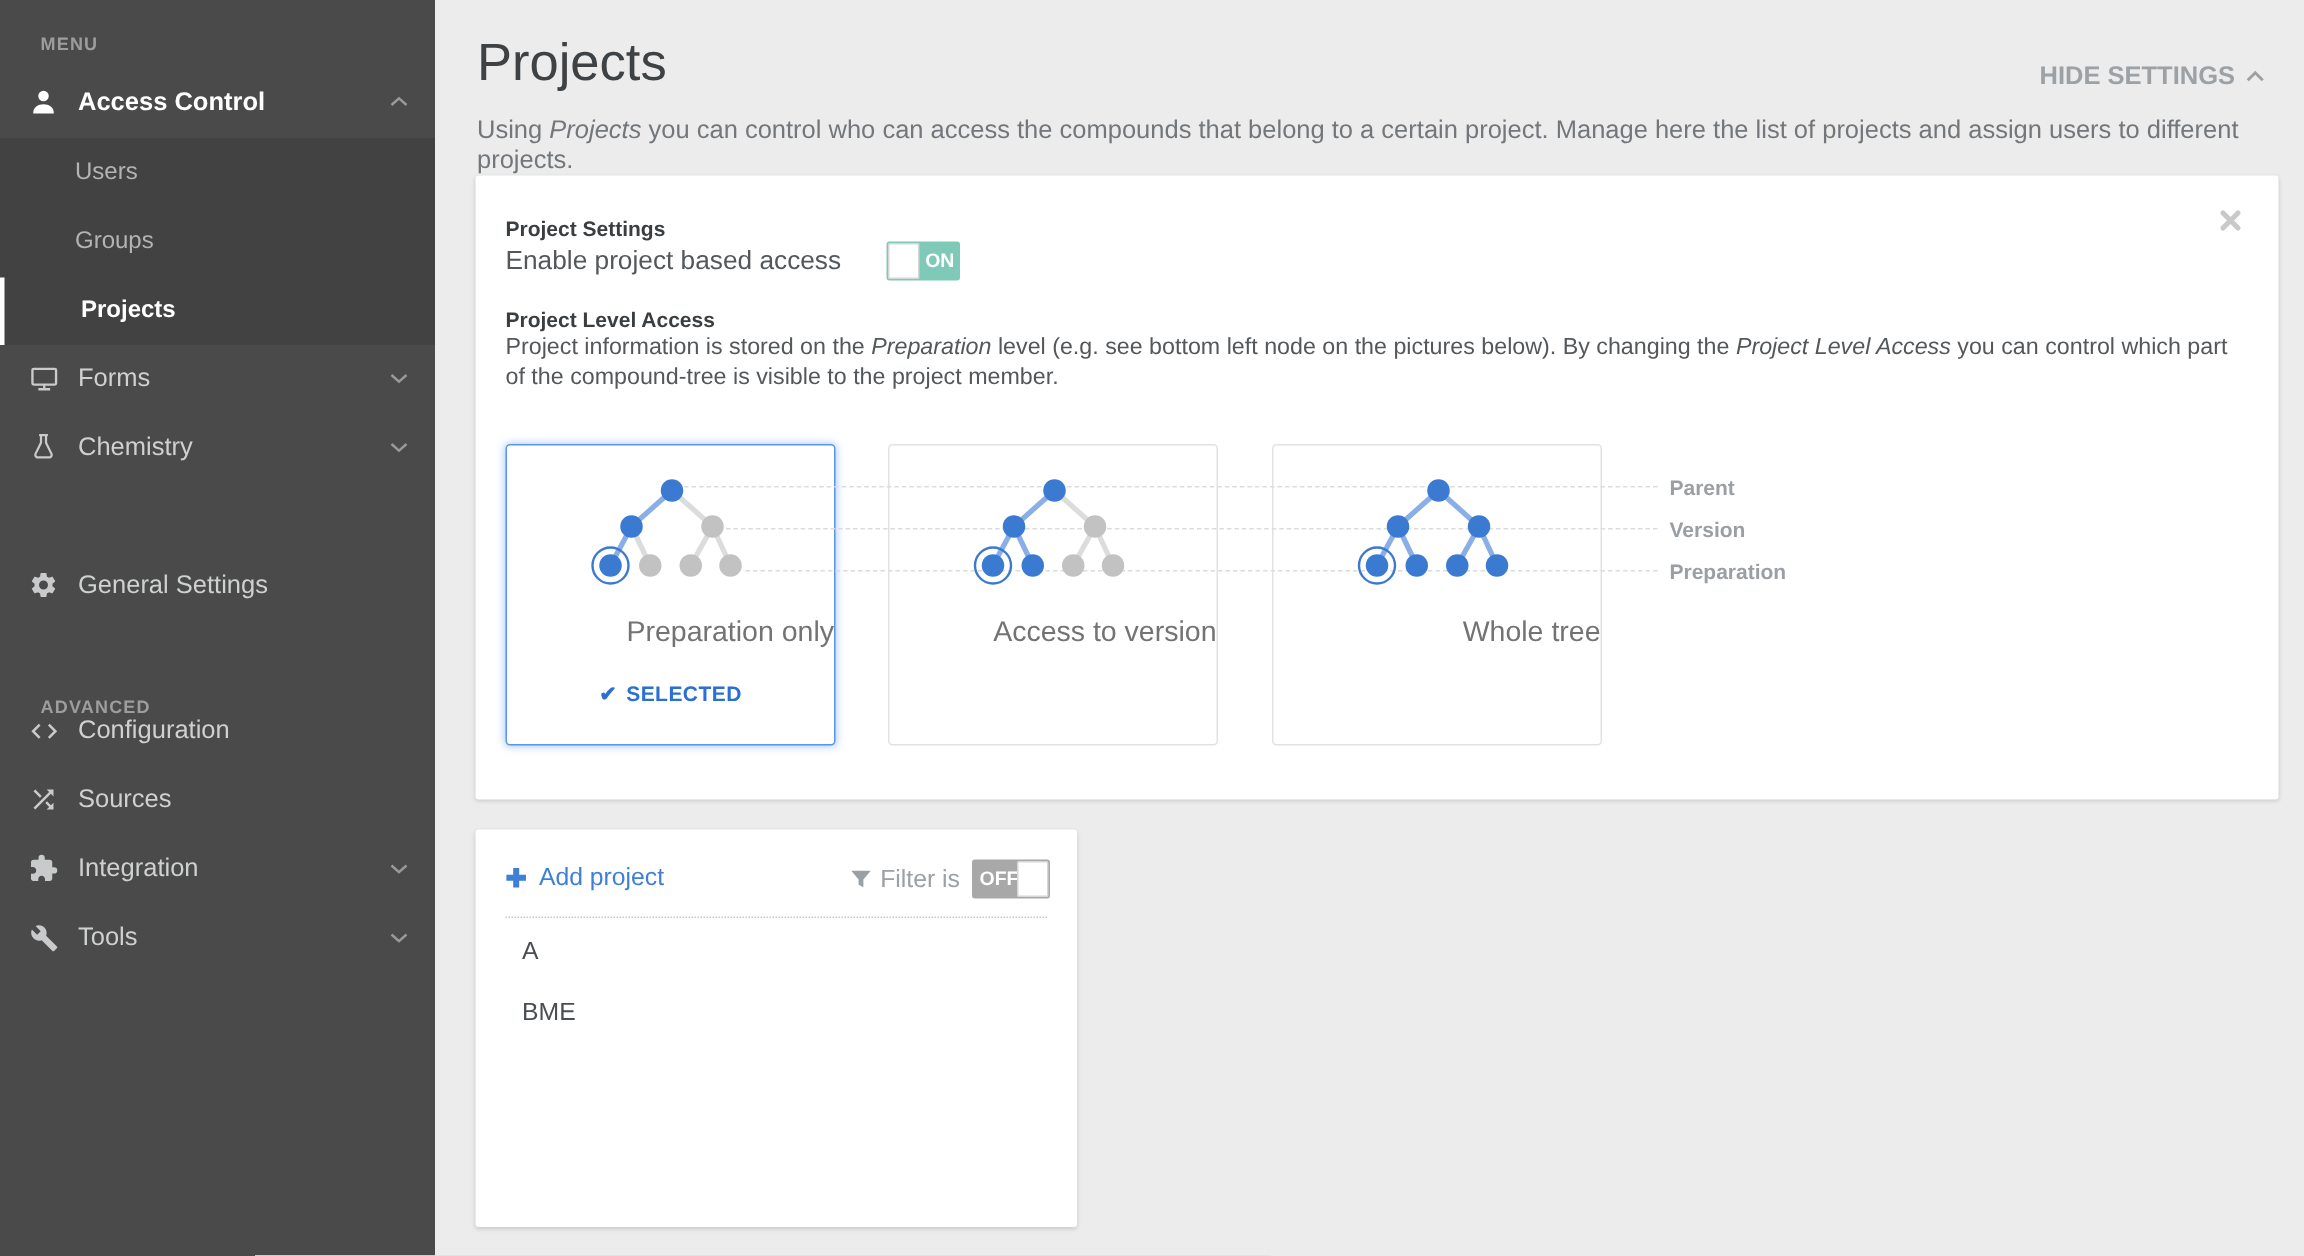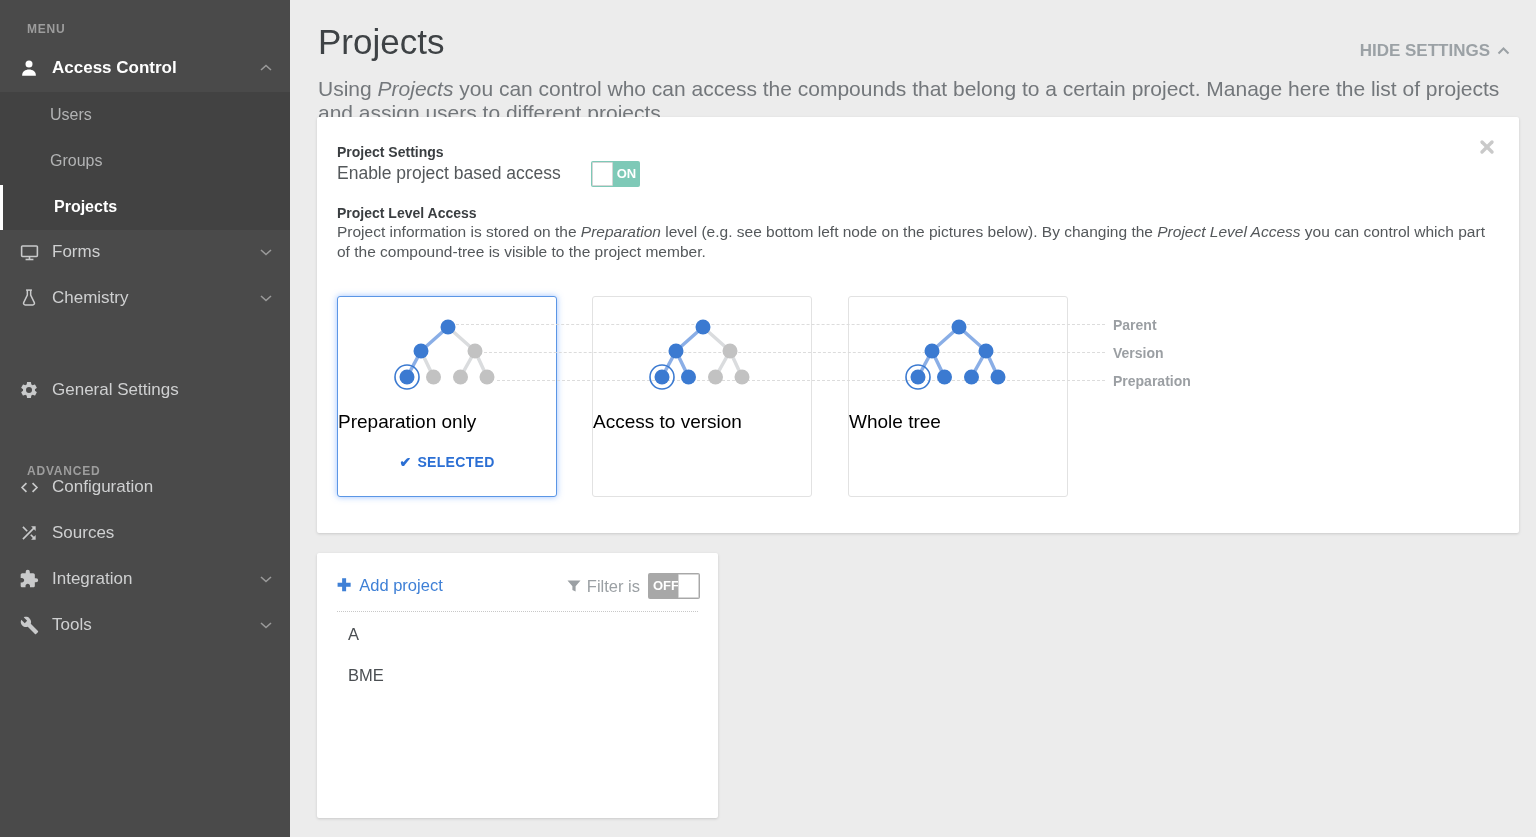--- a/index.html
+++ b/index.html
@@ -18,21 +18,21 @@
   .sub-row { position:absolute; left:0; right:0; height:46px; display:flex; align-items:center; cursor:pointer; }
   .sub-row .lbl { position:absolute; left:50px; font-size:16px; color:#b2b3b4; }
   .sub-row.active .lbl { left:54px; color:#ffffff; font-weight:bold; }
   .active-bar { position:absolute; left:0; top:185px; width:3px; height:45px; background:#ffffff; }
   .row-accesscontrol .lbl { font-weight:bold; color:#ffffff; }
   .row-accesscontrol .ic { color:#ffffff; }
 
   
   .main { position:absolute; left:290px; top:0; right:0; bottom:0; background:#ececec; }
   .page-title { position:absolute; left:28px; top:22px; font-size:35px; color:#3e4245; }
-  .subtitle { position:absolute; left:28px; top:77px; font-size:21px; color:#73777b; }
+  .subtitle { position:absolute; left:28px; top:77px; font-size:17px; color:#73777b; }
   .hide-settings { position:absolute; right:26px; top:41px; font-size:17px; font-weight:bold; color:#9ba1a5; display:flex; align-items:center; gap:7px; cursor:pointer; }
 
   .panel { position:absolute; background:#ffffff; border-radius:2px; box-shadow:0 1px 3px rgba(0,0,0,.15); }
   .settings-panel { left:27px; top:117px; width:1202px; height:416px; }
   .projects-panel { left:27px; top:553px; width:401px; height:265px; }
 
   .bold-cap { font-size:14px; font-weight:bold; color:#3a3e41; }
   .ps-title { position:absolute; left:20px; top:27px; }
   .enable-label { position:absolute; left:20px; top:46px; font-size:17.5px; color:#54585b; }
   .close-btn { position:absolute; right:22px; top:22px; width:18px; height:18px; cursor:pointer; color:#c9c9c9; }
@@ -48,21 +48,21 @@
   .toggle-off .knob { right:1px; }
   .toggle-off .tstate { left:0; width:36px; }
 
   .pla-title { position:absolute; left:20px; top:88px; }
   .pla-desc { position:absolute; left:20px; top:105px; width:1165px; font-size:15.5px; line-height:19.5px; color:#54585b; }
 
   .option-card { position:absolute; top:179px; width:220px; height:201px; background:#ffffff; border:1px solid #e2e2e2; border-radius:3px; cursor:pointer; }
   .option-card.selected { border:1px solid #5b96e5; box-shadow:0 0 6px rgba(77,144,254,.55); }
   .card-0 { left:20px; } .card-1 { left:275px; } .card-2 { left:531px; }
   .tree-wrap { position:absolute; left:0; top:1px; width:220px; height:110px; z-index:2; }
-  .card-label { position:absolute; left:0; top:114px; width:100%; text-align:left; font-size:19px; color:#000000; }
+  .card-label { position:absolute; left:0; top:114px; width:100%; text-align:right; font-size:19px; color:#737373; }
   .selected-row { position:absolute; left:0; top:157px; width:100%; text-align:center; font-size:14px; font-weight:bold; color:#2b6fd4; letter-spacing:.3px; }
   .selected-row .chk { margin-right:6px; font-size:14px; }
 
   .dash-line { position:absolute; height:0; border-top:1px dashed #dcdcdc; z-index:1; pointer-events:none; }
   .dl-0 { left:139px; top:207px; width:649px; }
   .dl-1 { left:167px; top:235px; width:621px; }
   .dl-2 { left:180px; top:263px; width:608px; }
   .level-label { position:absolute; left:796px; font-size:14px; font-weight:bold; color:#9b9fa3; }
   .ll-0 { top:200px; } .ll-1 { top:228px; } .ll-2 { top:256px; }
 

